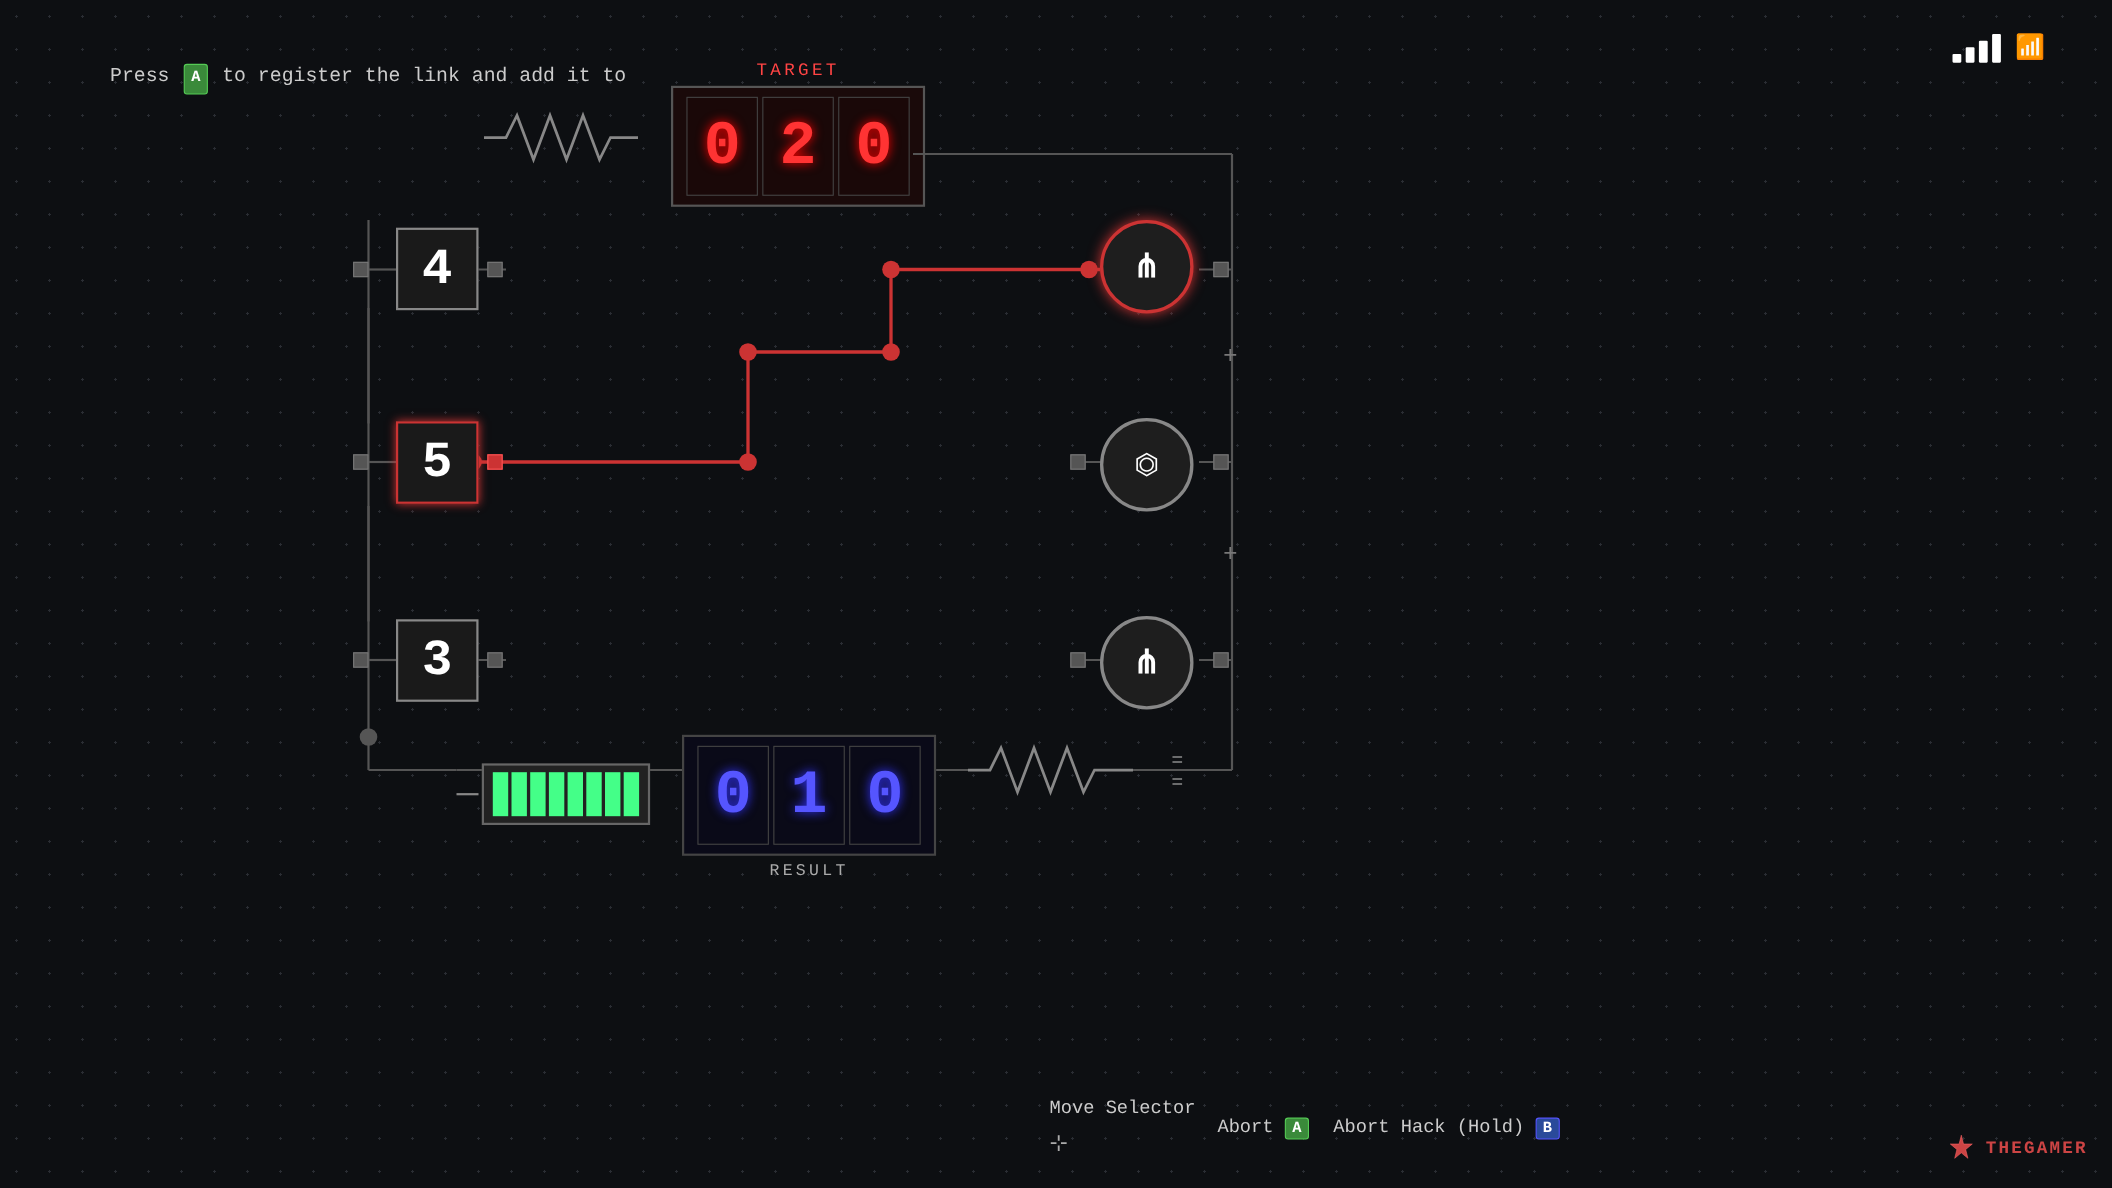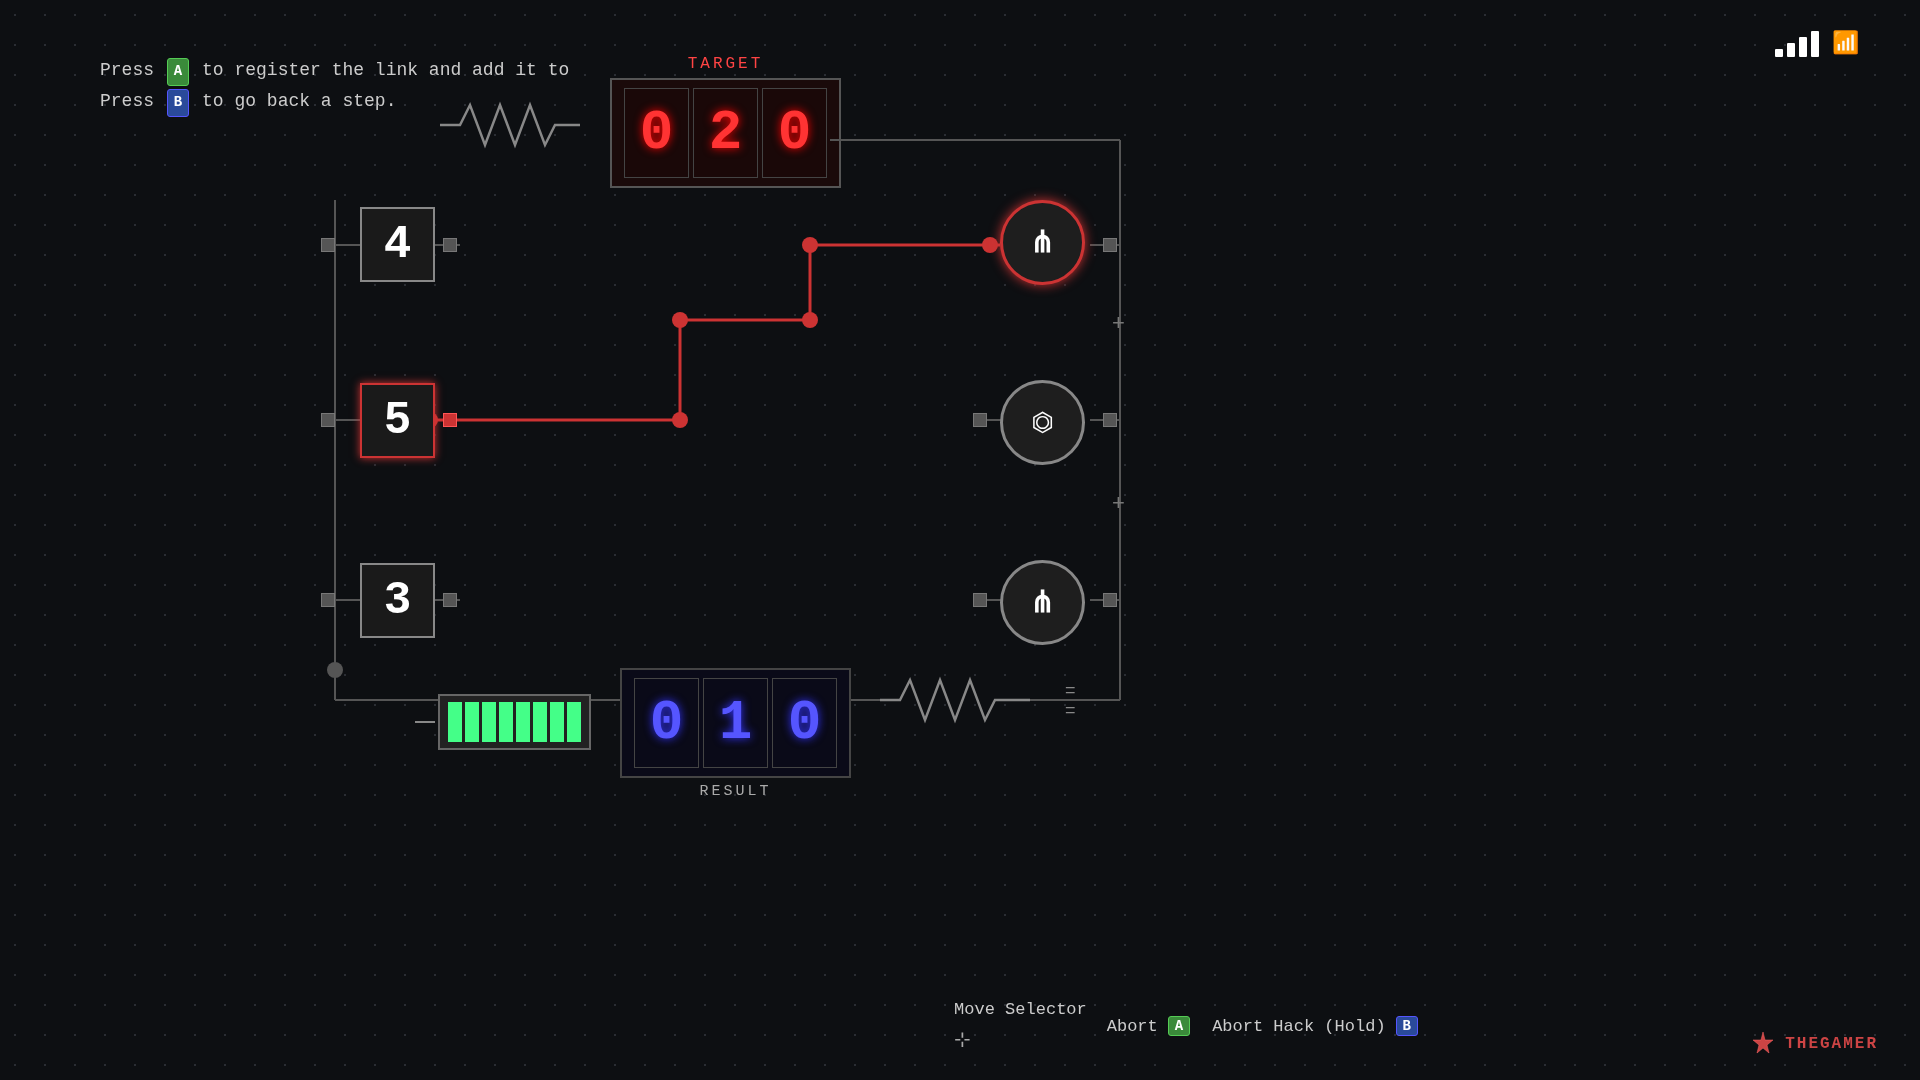--- a/index.html
+++ b/index.html
@@ -166,23 +166,20 @@
       text-shadow: 0 0 10px #3333ff;
     }
   </style>
 </head>
 <body>
 
 <div class="instructions">
   <div>
     <span>Press </span><span class="key-badge green">A</span><span> to register the link and add it to</span>
   </div>
-  <div>
-    <span>Press </span><span class="key-badge blue">B</span><span> to go back a step.</span>
-  </div>
 </div>
 
 <div class="signal-bars">
   <div class="signal-bar" style="height:8px;"></div>
   <div class="signal-bar" style="height:14px;"></div>
   <div class="signal-bar" style="height:20px;"></div>
   <div class="signal-bar" style="height:26px;"></div>
   <span style="font-size:22px; color:white; margin-left:10px;">📶</span>
 </div>
 
@@ -331,18 +328,18 @@
   <div style="display:flex; align-items:center; gap:8px;">
     <span>Abort</span>
     <span class="key-badge green">A</span>
   </div>
   <div style="display:flex; align-items:center; gap:8px;">
     <span>Abort Hack (Hold)</span>
     <span class="key-badge blue">B</span>
   </div>
 </div>
 
-<div style="position:absolute; bottom:22px; right:42px; display:flex; align-items:center; gap:8px; color:#cc4444;justify-content:space-between;">
+<div style="position:absolute; bottom:22px; right:22px; display:flex; align-items:center; gap:8px; color:#cc4444;justify-content:space-between;">
   <svg width="28" height="28" viewBox="0 0 28 28">
     <polygon points="14,2 16,10 24,10 18,15 20,23 14,18 8,23 10,15 4,10 12,10" fill="#cc4444" stroke="#ff6666" stroke-width="0.5"></polygon>
   </svg>
   <span style="font-size:16px; font-weight:bold; letter-spacing:2px;">THEGAMER</span>
 </div>
 
 </body></html>

